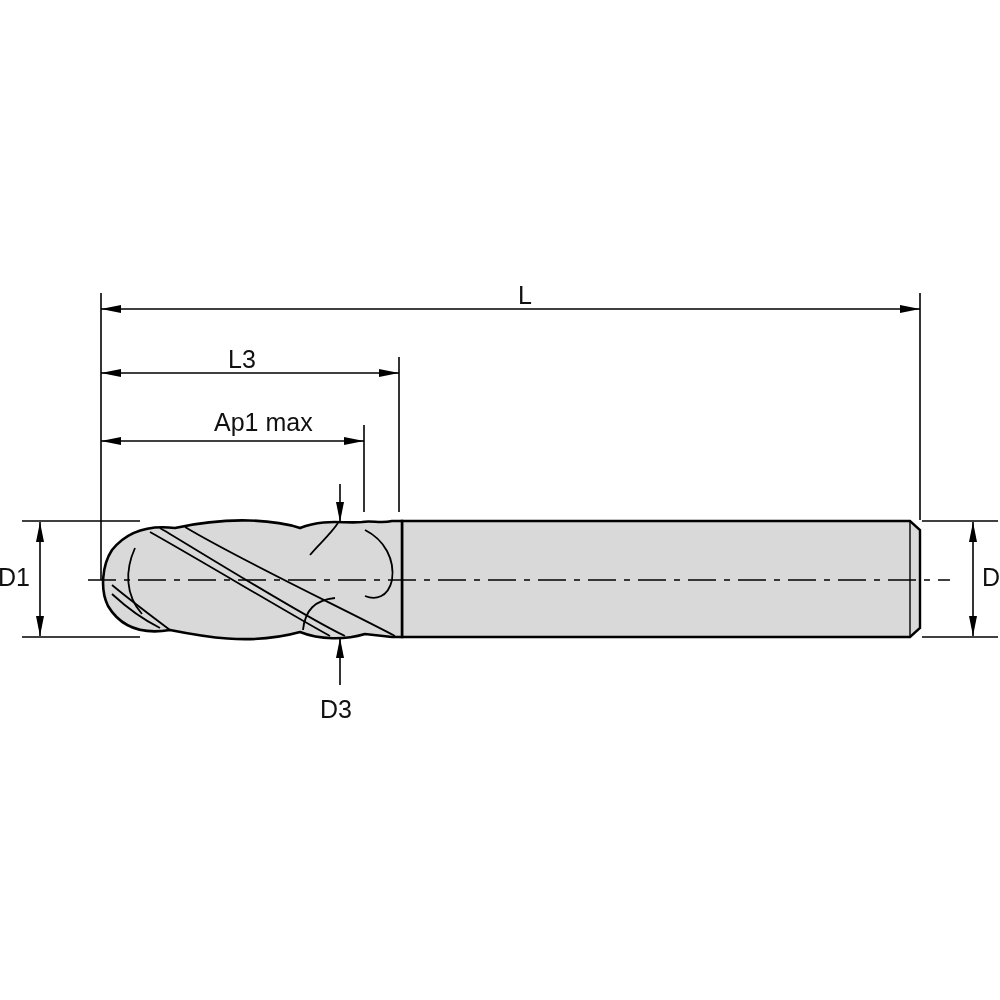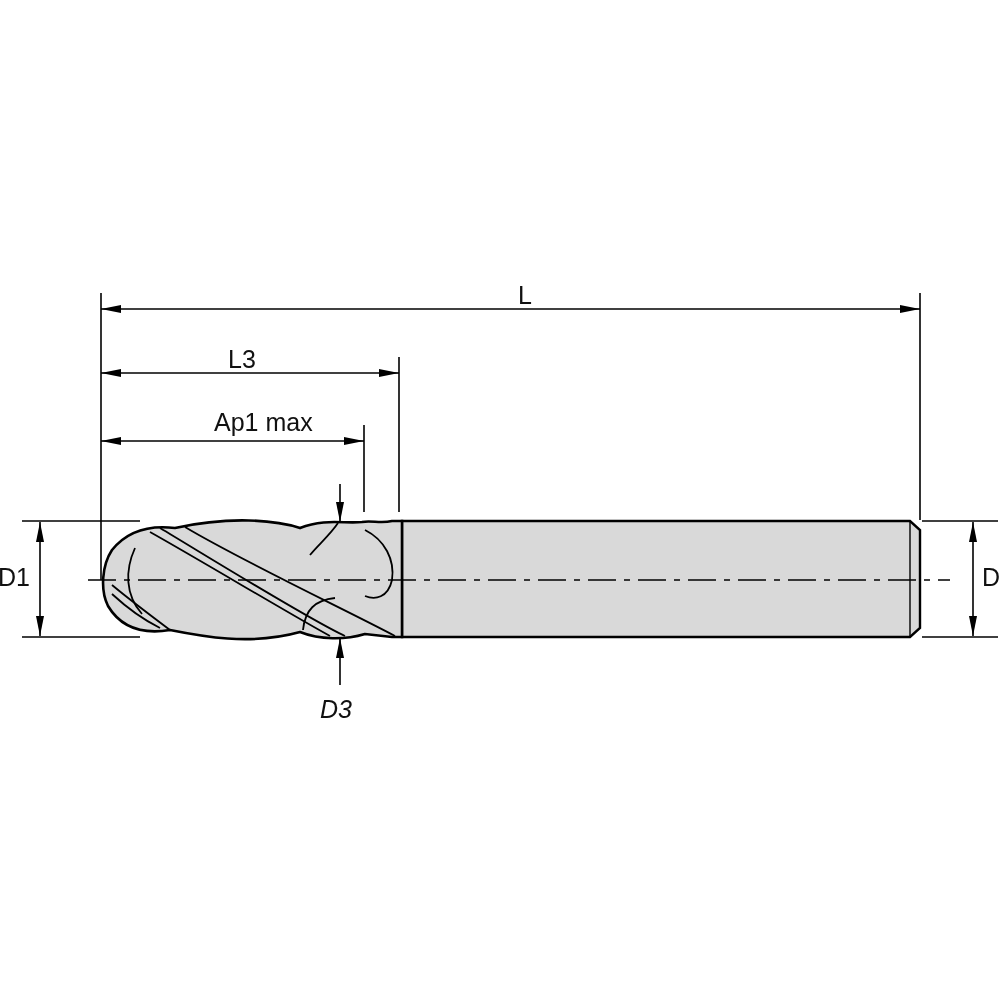--- a/index.html
+++ b/index.html
@@ -63,14 +63,14 @@
     </g>
 
     <line x1="88" y1="580" x2="950" y2="580" stroke="#000" stroke-width="1.4" stroke-dasharray="28,8,6,8"></line>
   </svg>
 
   <div class="lbl" style="left:518px; top:283px;">L</div>
   <div class="lbl" style="left:228px; top:347px;">L3</div>
   <div class="lbl" style="left:176px; top:410px;margin-left:38px;">Ap1 max</div>
   <div class="lbl" style="left:-2px; top:565px;">D1</div>
   <div class="lbl" style="left:982px; top:565px;">D</div>
-  <div class="lbl" style="left:320px; top:697px;font-style:italic;">D3</div>
+  <div class="lbl" style="left:320px; top:697px;">D3</div>
 </div>
 
 </body></html>

